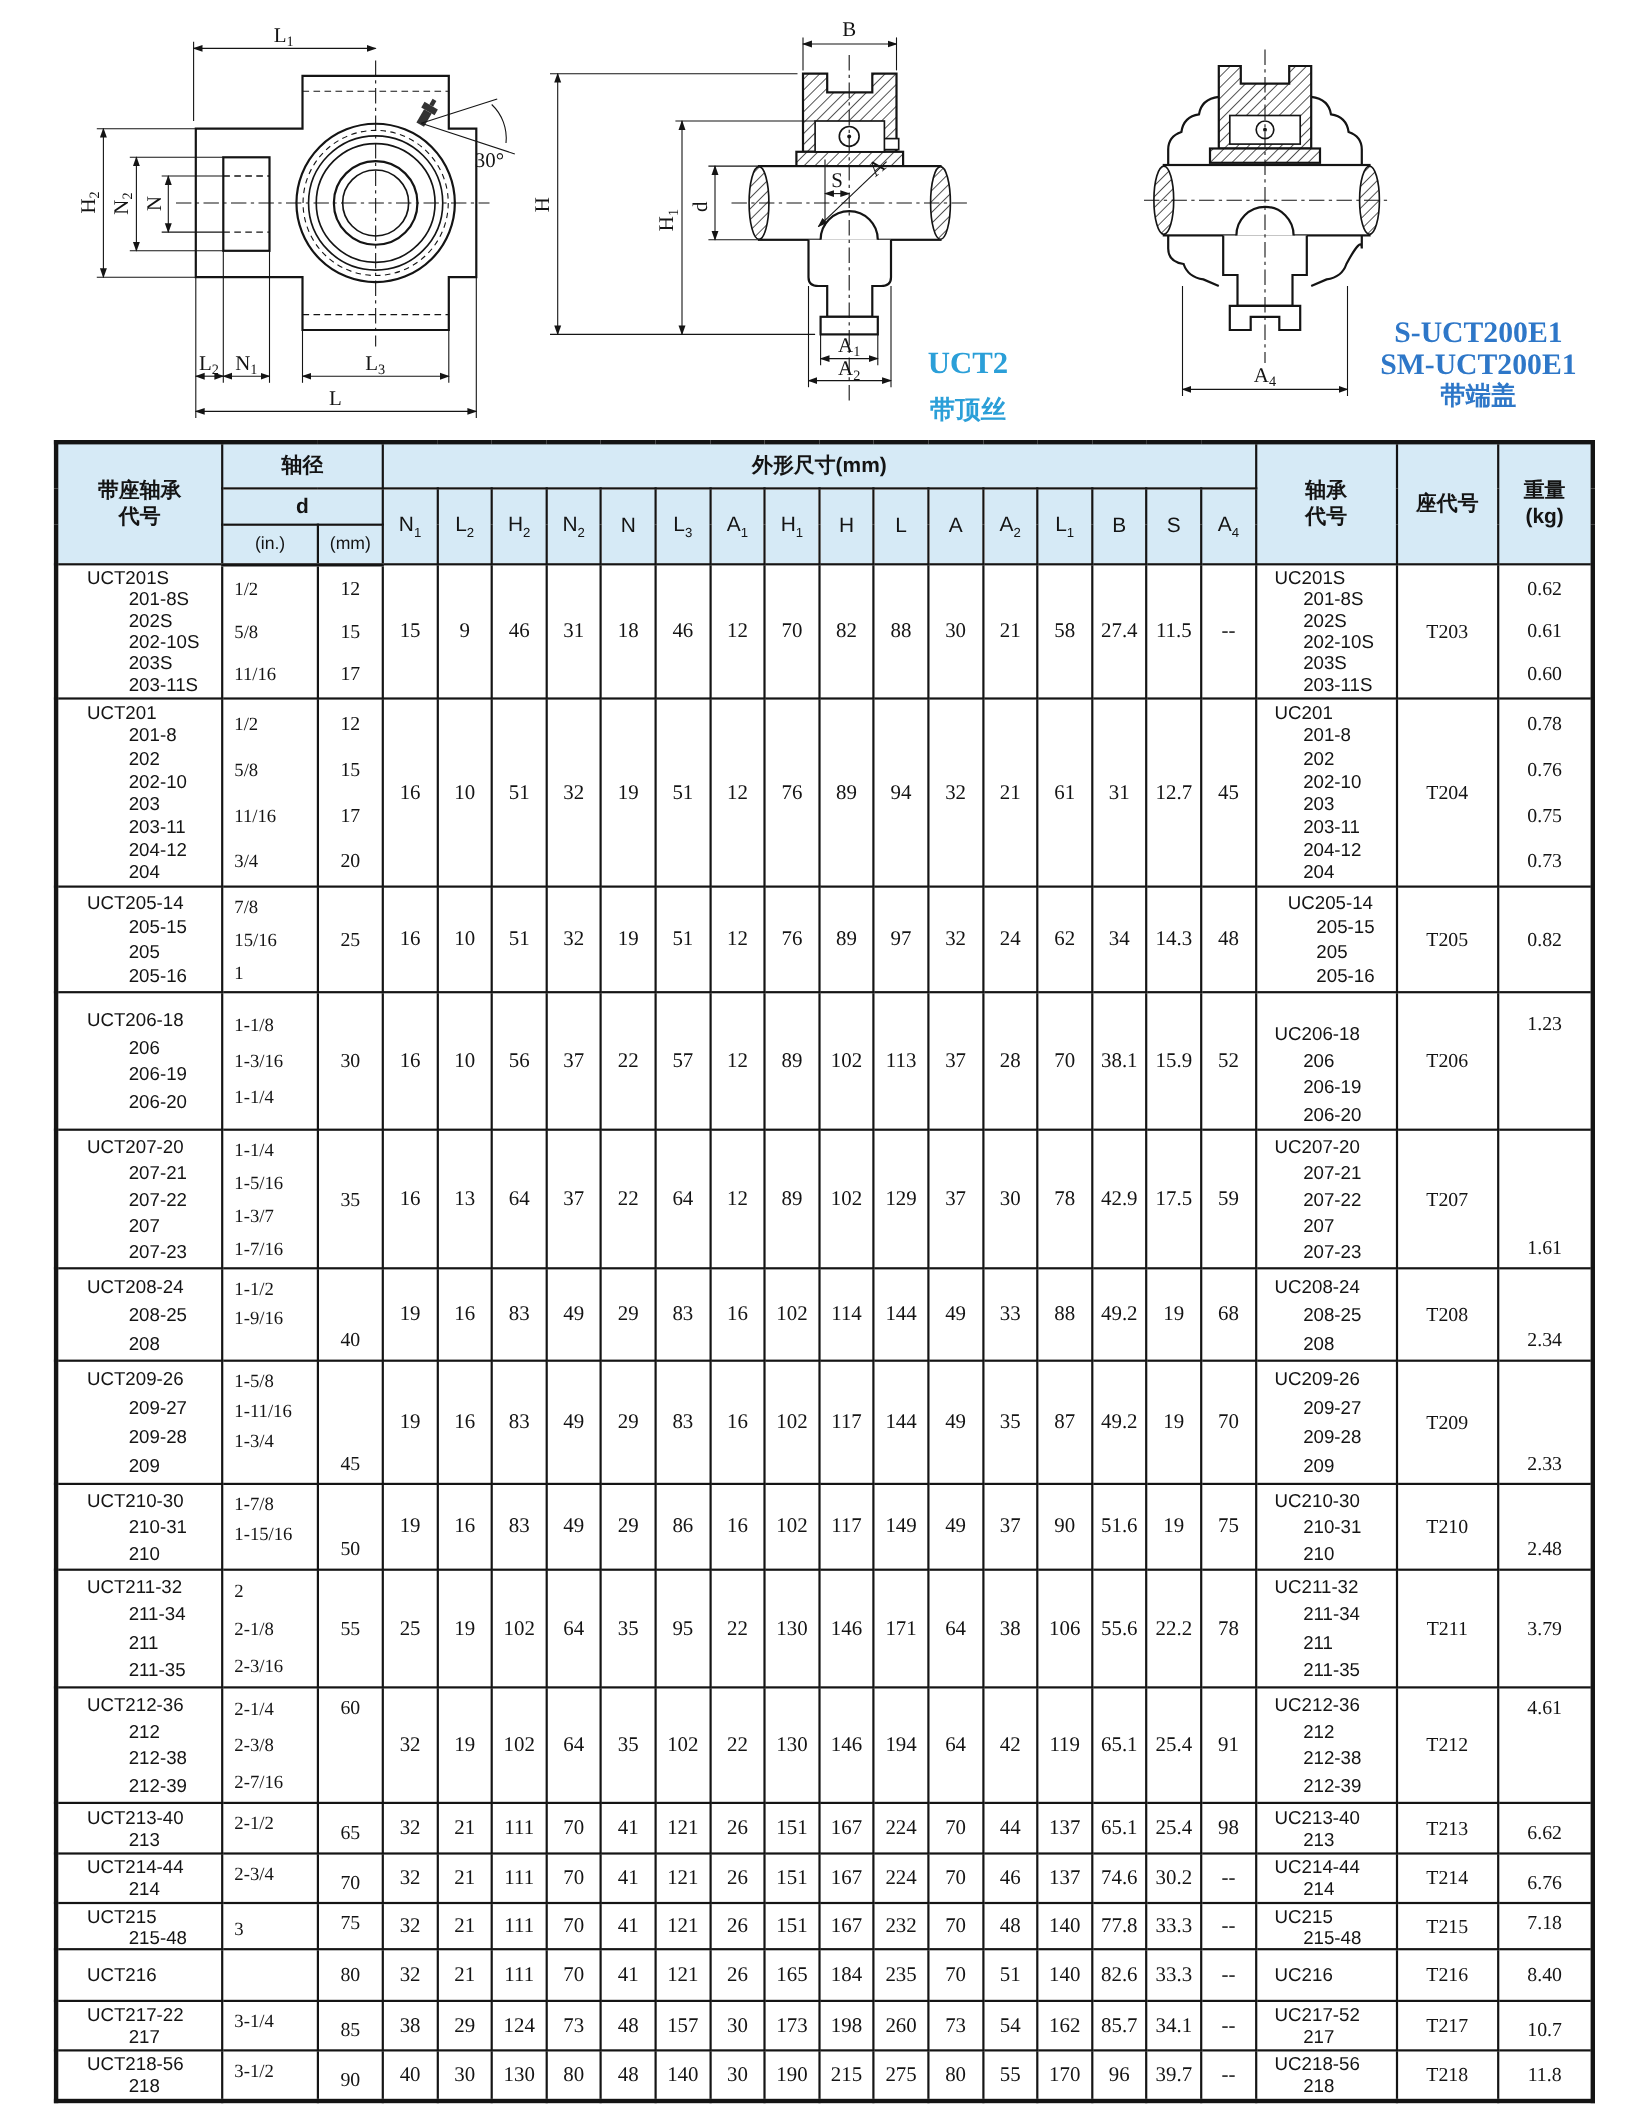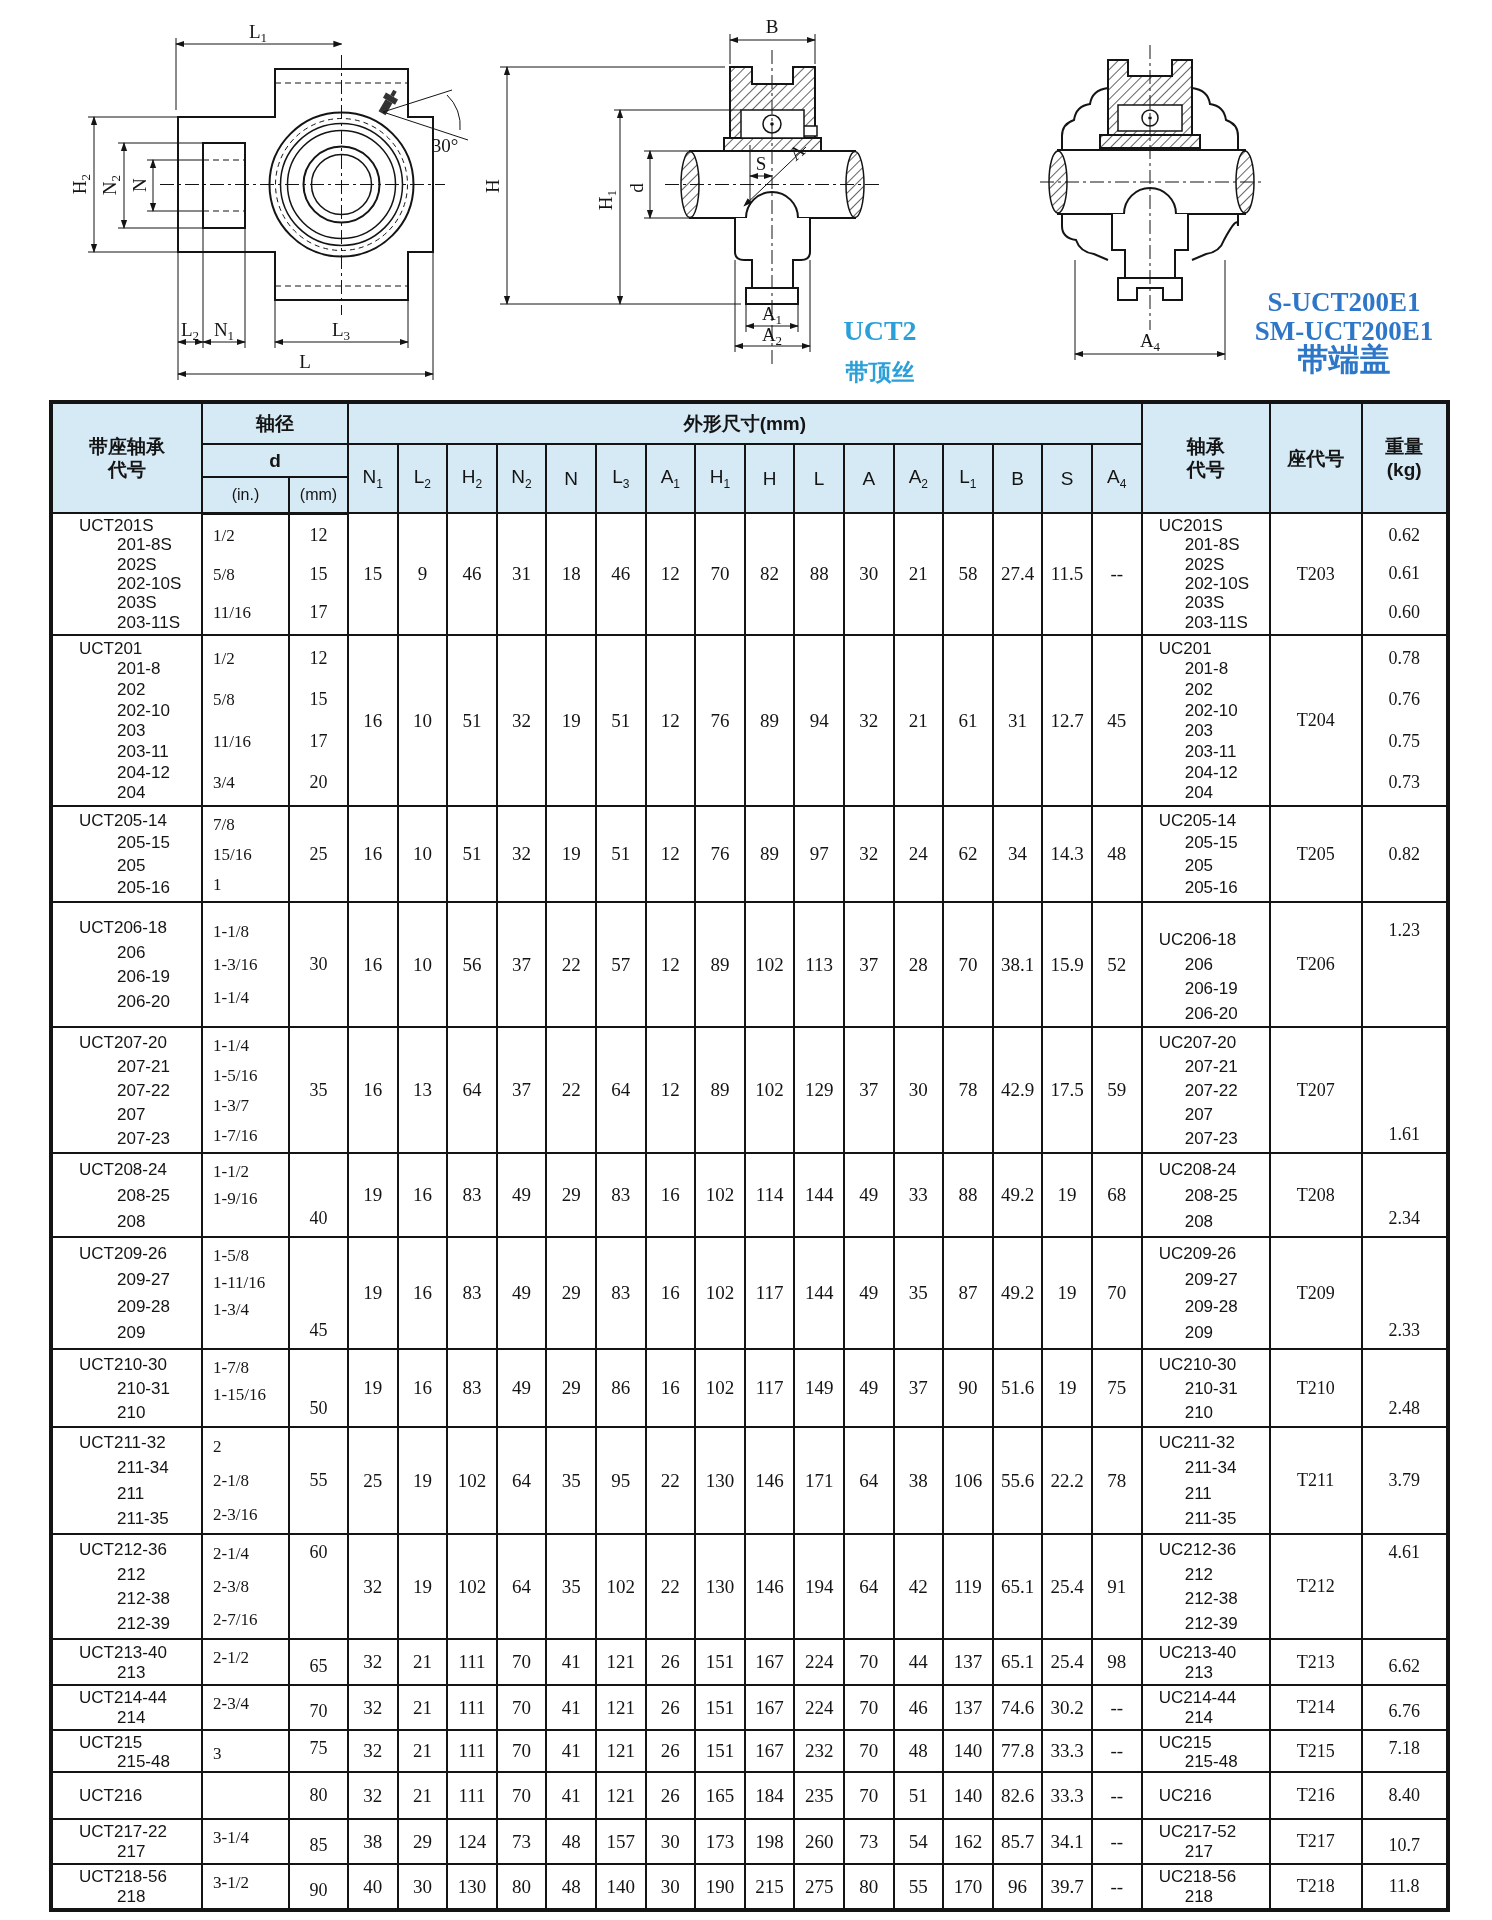--- a/index.html
+++ b/index.html
@@ -8,21 +8,21 @@
     font-family:"Liberation Sans","DejaVu Sans",sans-serif;color:#141414;
   }
   .drawings{position:absolute;left:0;top:0;}
   svg text{font-family:"Liberation Serif","DejaVu Serif",serif;font-size:19px;fill:#141414;}
   .caption{position:absolute;text-align:center;font-family:"Liberation Serif","DejaVu Serif",serif;font-weight:bold;}
   #cap-uct2{left:818px;top:316px;width:124px;color:var(--capCyan,#2b9fd8);}
   #cap-uct2 .l1{font-size:28px;line-height:30px;}
   #cap-uct2 .l2{font-size:23px;line-height:28px;margin-top:13px;}
   #cap-end{left:1226px;top:288px;width:236px;color:var(--capBlue,#2e77c8);}
   #cap-end .l1{font-size:27px;line-height:29px;}
-  #cap-end .l3{font-size:31px;line-height:28px;}
+  #cap-end .l3{font-size:23px;line-height:28px;}
 
   table.tbl{
     position:absolute;left:49px;top:400px;width:1397px;
     border-collapse:collapse;table-layout:fixed;border:4px solid #141414;
   }
   .tbl th,.tbl td{border:2px solid #141414;padding:0;overflow:hidden;vertical-align:middle;}
   .tbl thead th{background:var(--hdrBg,#d6eaf6);}
   .cjk{font-size:19px;font-weight:bold;white-space:pre-line;line-height:23px;text-align:center;}
   .dlbl{font-size:19px;font-weight:bold;text-align:center;}
   .unit{font-size:16px;font-weight:normal;text-align:center;}
@@ -423,21 +423,21 @@
         <td class="dim">76</td>
         <td class="dim">89</td>
         <td class="dim">97</td>
         <td class="dim">32</td>
         <td class="dim">24</td>
         <td class="dim">62</td>
         <td class="dim">34</td>
         <td class="dim">14.3</td>
         <td class="dim">48</td>
         <td class="bcodes-cell thickL">
-          <div class="lines" style="height: 90px;">
+          <div class="lines" style="height: 90px; margin-left: 12px;">
             <div class="line">UC205-14</div>
             <div class="line sub">205-15</div>
             <div class="line sub">205</div>
             <div class="line sub">205-16</div>
           </div>
         </td>
         <td class="housing">T205</td>
         <td class="wt-cell">
           <div class="stack p-center" style="height: 90px;">
             <div>0.82</div>

